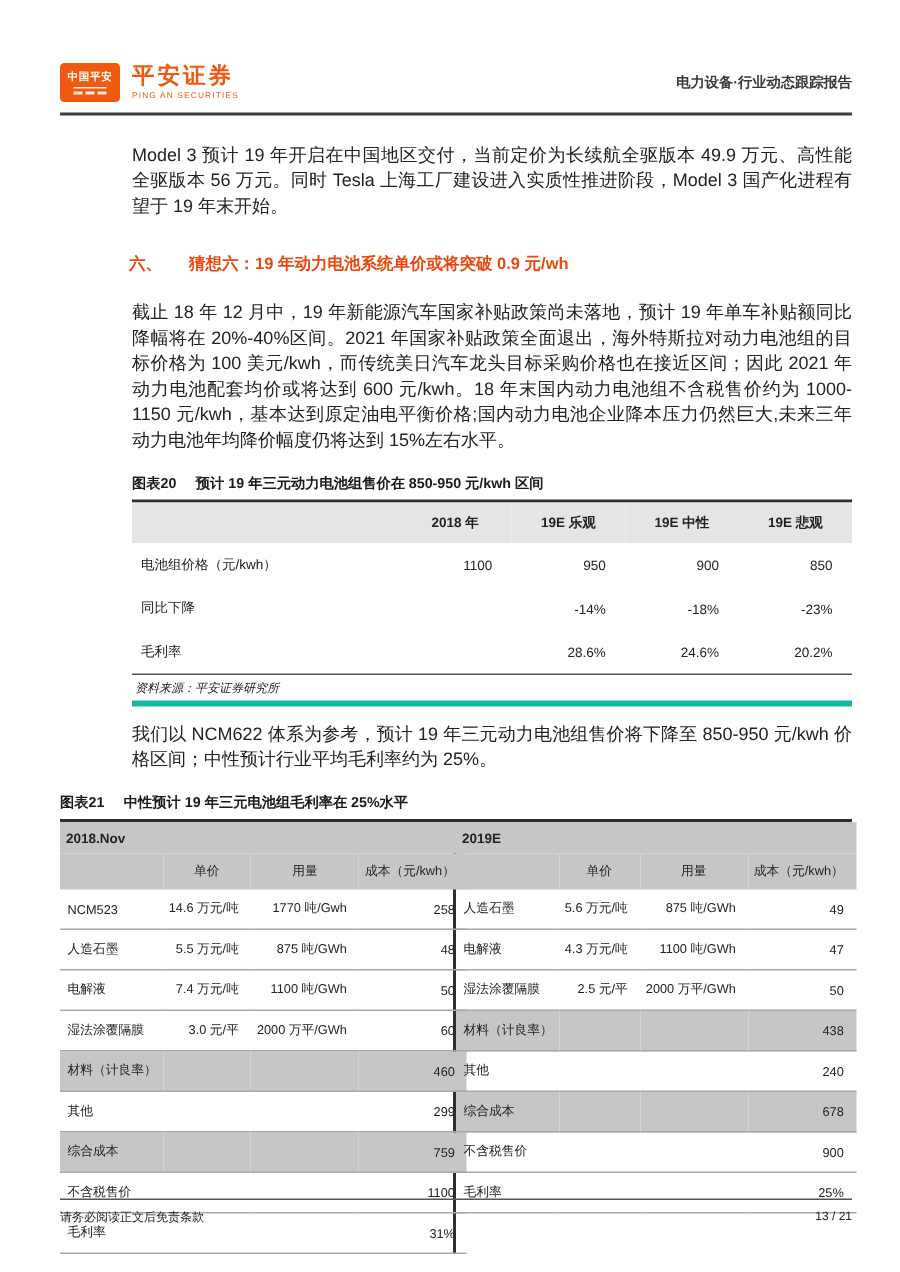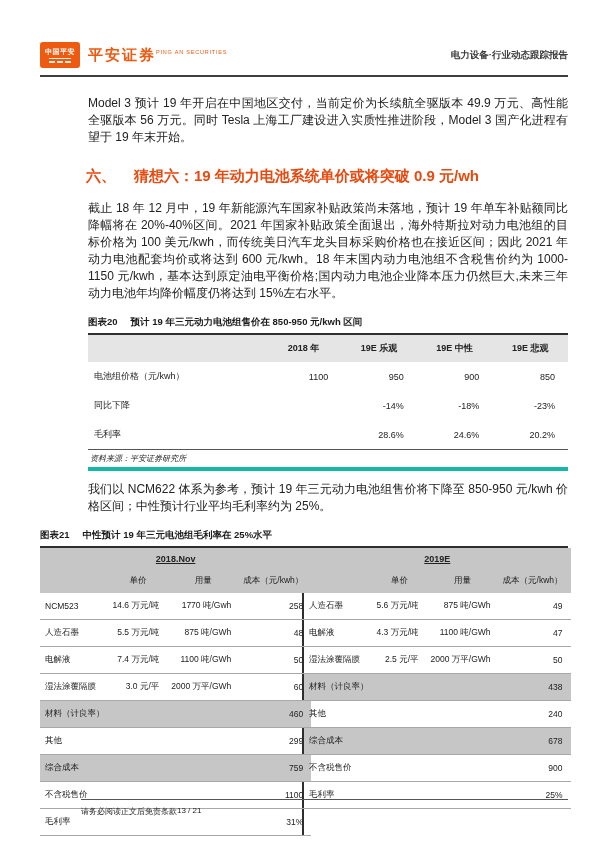--- a/index.html
+++ b/index.html
@@ -19,36 +19,36 @@
   }
   .logo { display:flex; align-items:center; }
   .badge {
     width:40px; height:26px; background:#ED5A10; border-radius:3px;
     display:flex; flex-direction:column; align-items:center; justify-content:center;
     color:#fff;
   }
   .badge-cn { font-size:7px; font-weight:bold; letter-spacing:0.5px; line-height:9px; }
   .badge-dashes { display:flex; gap:2px; margin-top:2px; border-top:1px solid rgba(255,255,255,.9); padding-top:2px; }
   .badge-dashes i { display:block; width:6px; height:2px; background:#fff; opacity:.85; }
-  .brand { margin-left:8px; display:flex; }
+  .brand { margin-left:8px; display:flex; flex-direction:column; }
   .brand-cn { color:#ED5A10; font-size:15px; font-weight:bold; letter-spacing:2px; line-height:16px; }
   .brand-en { color:#ED5A10; font-size:5.5px; letter-spacing:0.8px; margin-top:2px; }
   .report-type { font-size:9.5px; font-weight:bold; color:#3a3a3a; }
 
   
   .content { padding-top:8px; }
   .para {
     margin:10px 0 10px 48px;
     font-size:12px; line-height:17px; text-align:justify; color:#222;
   }
 
   
   .section-heading {
     margin:20px 0 14px 46px;
-    color:#E8490F; font-weight:bold; font-size:15px; line-height:20px;
+    color:#E8490F; font-weight:bold; font-size:11px; line-height:20px;
   }
   .section-heading .num { margin-right:18px; }
 
   
   .figure { margin-top:14px; }
   .fig20 { margin-left:48px; }
   .fig-title {
     display:flex; gap:13px; align-items:baseline;
     font-size:9.5px; font-weight:bold; color:#1a1a1a;
     padding-bottom:4px; border-bottom:2px solid #2e2e2e;
@@ -68,38 +68,38 @@
   .t20 td.c0 { text-align:left; padding-left:6px; }
   .t20 td.c1, .t20 td.c2, .t20 td.c3, .t20 td.c4 { text-align:right; padding-right:13px; }
 
   
   .split { display:flex; align-items:stretch; }
   .half-wrap { width:50%; }
   .half-wrap.left { border-right:2px solid #2e2e2e; }
   .t21 { width:100%; border-collapse:collapse; font-size:8.5px; }
   .t21 th, .t21 td { white-space:nowrap; }
   .t21 thead tr { background:#C6C6C6; }
-  .t21 th.period { font-weight:bold; text-align:center; padding:6px 4px 5px; font-size:9px;text-decoration:underline; }
+  .t21 th.period { font-weight:bold; text-align:left; padding:6px 4px 5px; font-size:9px; }
   .t21 th { font-weight:normal; padding:6px 4px; }
   .t21 th.c0 { width:24%; text-align:left; }
   .t21 th.c1 { width:27%; text-align:center; }
   .t21 th.c2 { width:29%; text-align:center; }
   .t21 th.c3 { width:20%; text-align:right; padding-right:8px; }
   .t21 tbody tr { border-bottom:1px solid #a8a8a8; }
   .t21 tbody tr.hl { background:#C6C6C6; }
   .t21 td { padding:7px 4px; }
   .t21 td.c0 { text-align:left; padding-left:5px; }
   .t21 td.c1, .t21 td.c2, .t21 td.c3 { text-align:right; padding-right:8px; }
 
   
   .footer {
     position:absolute; left:40px; right:32px; top:799px;
     border-top:1px solid #555;
-    display:flex; 
-    padding-top:6px; font-size:8px; color:#222;margin-left:41px;
+    display:flex; justify-content:space-between;
+    padding-top:6px; font-size:8px; color:#222;
   }
 </style>
 </head>
 <body>
 
 <div class="page">
 
   <div class="header">
     <div class="logo">
       <div class="badge">

